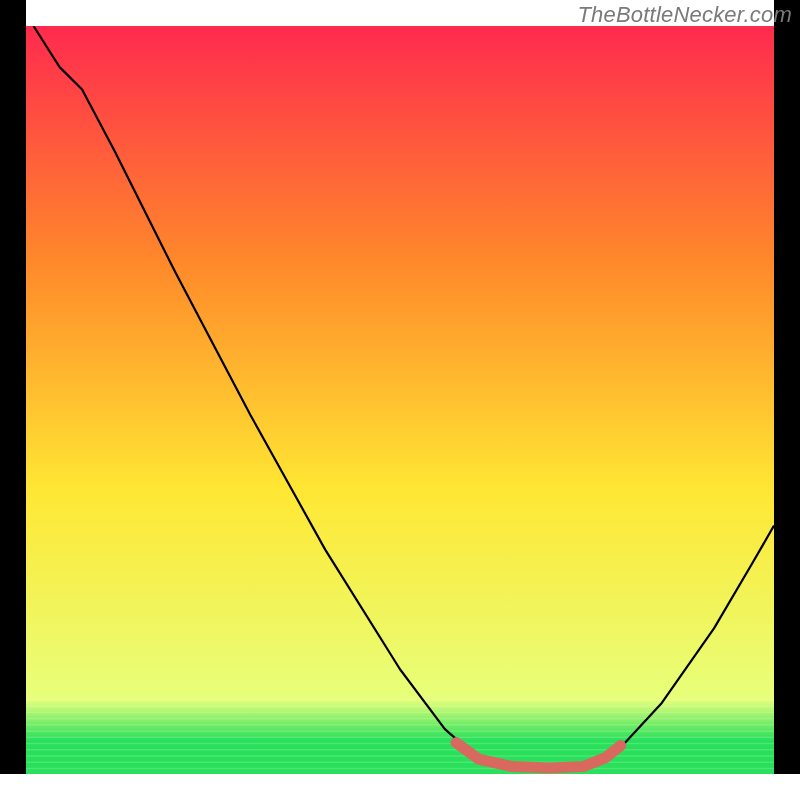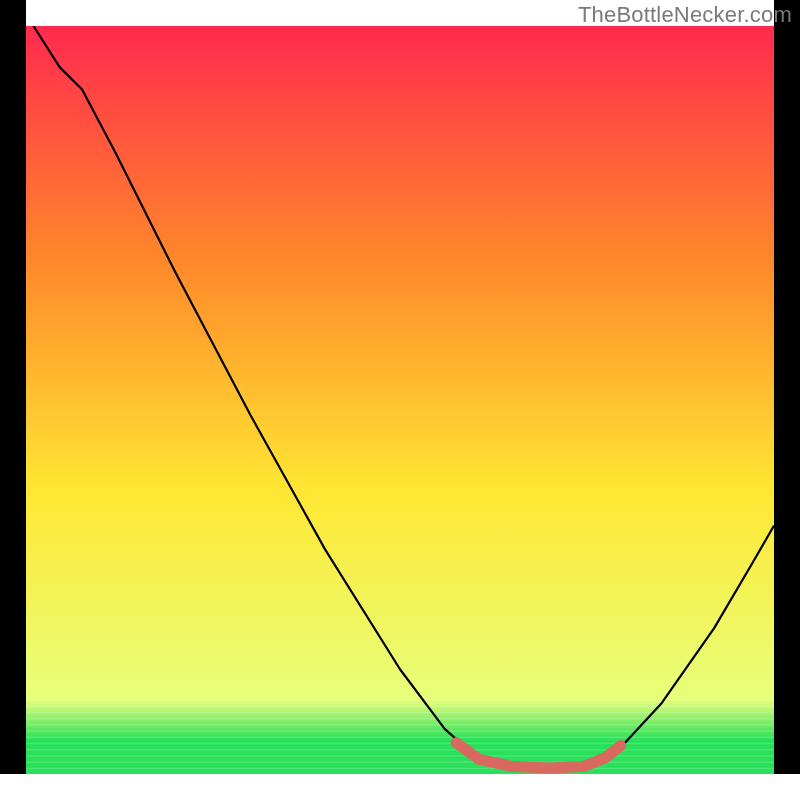--- a/index.html
+++ b/index.html
@@ -7,20 +7,21 @@
     padding: 0;
     width: 800px;
     height: 800px;
     background: #ffffff;
     font-family: Arial, Helvetica, sans-serif;
   }
   .stage {
     position: relative;
     width: 800px;
     height: 665px;
+    font-style: italic;
   }
   .watermark {
     position: absolute;
     top: 2px;
     right: 8px;
     color: #7a7a7a;
     font-size: 22px;
     font-weight: 400;
     letter-spacing: 0.2px;
     z-index: 20;

